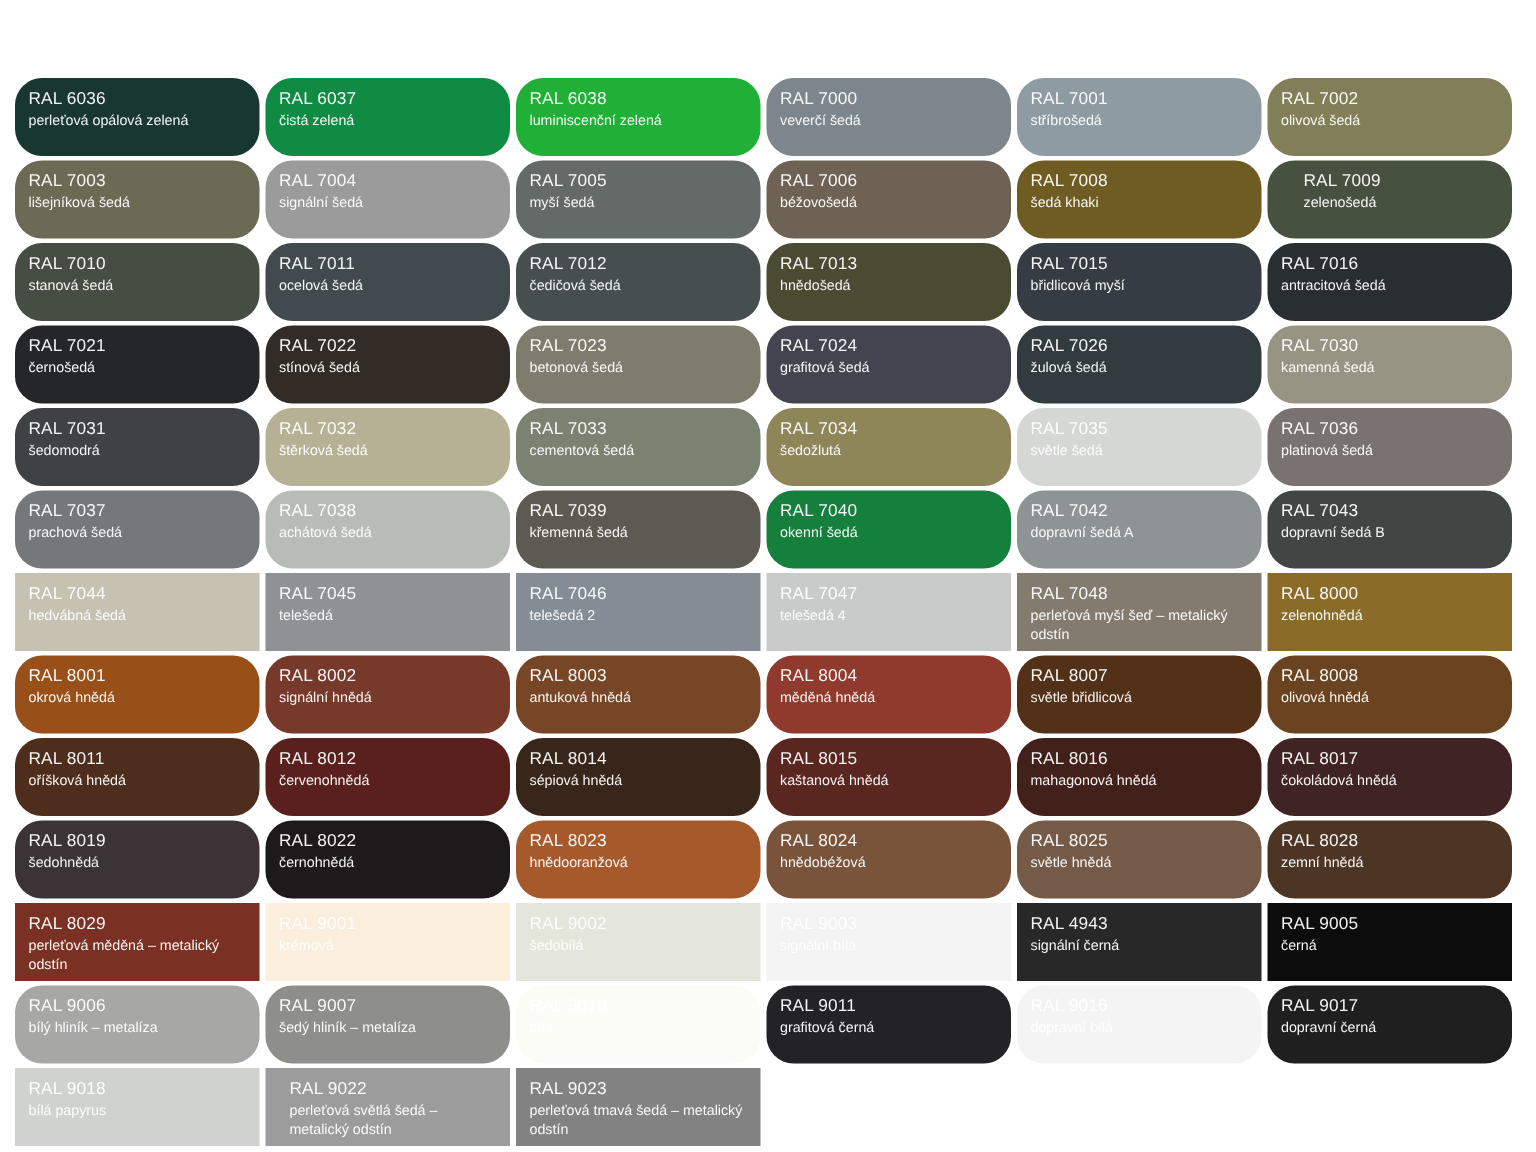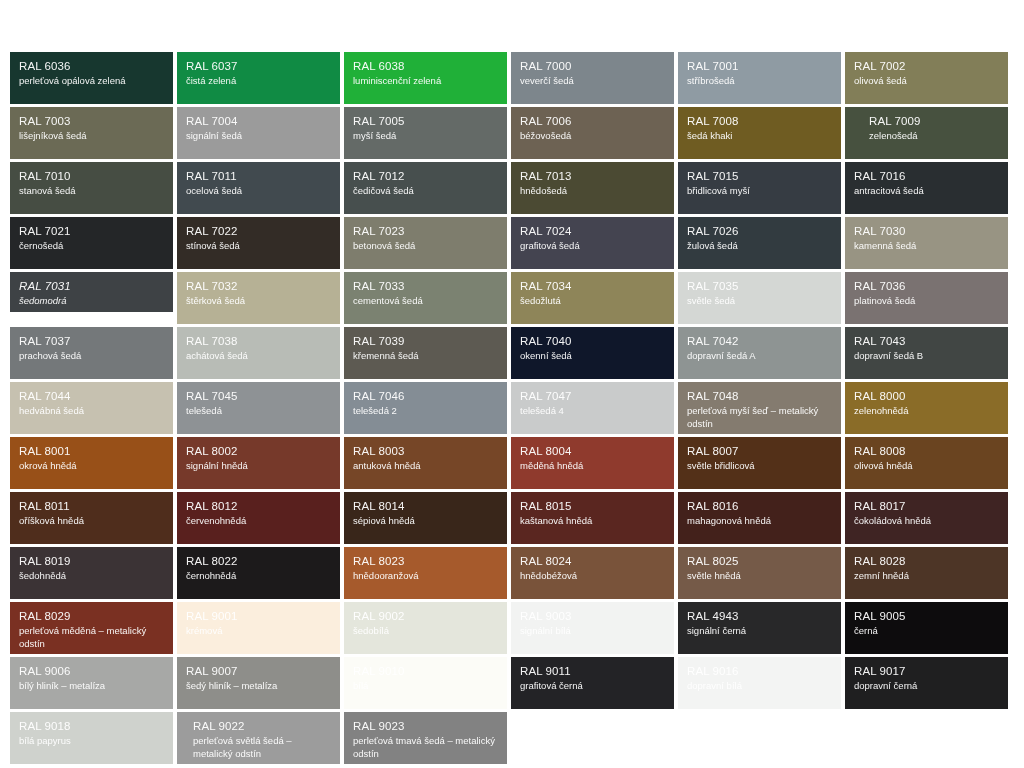--- a/index.html
+++ b/index.html
@@ -23,21 +23,21 @@
     margin-bottom: 3px;
   }
   .swatch {
     width: 163px;
     margin-right: 4px;
     padding: 7px 9px 6px 9px;
     overflow: hidden;
     position: relative;
   }
   .swatch:last-child { margin-right: 0; }
-  .swatch.h1 { height: 52px; }
+  .swatch.h1 { height: 52px; border-radius: 18px; }
   .swatch.h2 { height: 52px; }
   .code {
     font-size: 11.5px;
     line-height: 15px;
     font-weight: 400;
     letter-spacing: 0.1px;
     white-space: nowrap;
   }
   .nm {
     font-size: 9.5px;
@@ -148,21 +148,21 @@
       <div class="swatch h1" title="RAL 7026 žulová šedá" style="background: rgb(50, 59, 64); height: 52px; color: rgba(255, 255, 255, 0.95);">
         <div class="code">RAL 7026</div>
         <div class="nm">žulová šedá</div>
       </div>
       <div class="swatch h1" title="RAL 7030 kamenná šedá" style="background: rgb(152, 148, 131); height: 52px; color: rgba(255, 255, 255, 0.95);">
         <div class="code">RAL 7030</div>
         <div class="nm">kamenná šedá</div>
       </div>
     </div>
     <div class="row">
-      <div class="swatch h1" title="RAL 7031 šedomodrá" style="background: rgb(62, 66, 69); height: 40px; color: rgba(255, 255, 255, 0.95); font-style: italic;">
+      <div class="swatch h1" title="RAL 7031 šedomodrá" style="background: rgb(62, 66, 69); height: 52px; color: rgba(255, 255, 255, 0.95);">
         <div class="code">RAL 7031</div>
         <div class="nm">šedomodrá</div>
       </div>
       <div class="swatch h1" title="RAL 7032 štěrková šedá" style="background: rgb(182, 177, 149); height: 52px; color: rgba(255, 255, 255, 0.95);">
         <div class="code">RAL 7032</div>
         <div class="nm">štěrková šedá</div>
       </div>
       <div class="swatch h1" title="RAL 7033 cementová šedá" style="background: rgb(123, 130, 113); height: 52px; color: rgba(255, 255, 255, 0.95);">
         <div class="code">RAL 7033</div>
         <div class="nm">cementová šedá</div>
@@ -186,21 +186,21 @@
         <div class="nm">prachová šedá</div>
       </div>
       <div class="swatch h1" title="RAL 7038 achátová šedá" style="background: rgb(184, 188, 182); height: 52px; color: rgba(255, 255, 255, 0.95);">
         <div class="code">RAL 7038</div>
         <div class="nm">achátová šedá</div>
       </div>
       <div class="swatch h1" title="RAL 7039 křemenná šedá" style="background: rgb(93, 90, 82); height: 52px; color: rgba(255, 255, 255, 0.95);">
         <div class="code">RAL 7039</div>
         <div class="nm">křemenná šedá</div>
       </div>
-      <div class="swatch h1" title="RAL 7040 okenní šedá" style="background: #0f172a; height: 52px; color: rgba(255, 255, 255, 0.95);">
+      <div class="swatch h1" title="RAL 7040 okenní šedá" style="background: #15803d; height: 52px; color: rgba(255, 255, 255, 0.95);">
         <div class="code">RAL 7040</div>
         <div class="nm">okenní šedá</div>
       </div>
       <div class="swatch h1" title="RAL 7042 dopravní šedá A" style="background: rgb(142, 148, 147); height: 52px; color: rgba(255, 255, 255, 0.95);">
         <div class="code">RAL 7042</div>
         <div class="nm">dopravní šedá A</div>
       </div>
       <div class="swatch h1" title="RAL 7043 dopravní šedá B" style="background: rgb(65, 70, 68); height: 52px; color: rgba(255, 255, 255, 0.95);">
         <div class="code">RAL 7043</div>
         <div class="nm">dopravní šedá B</div>

